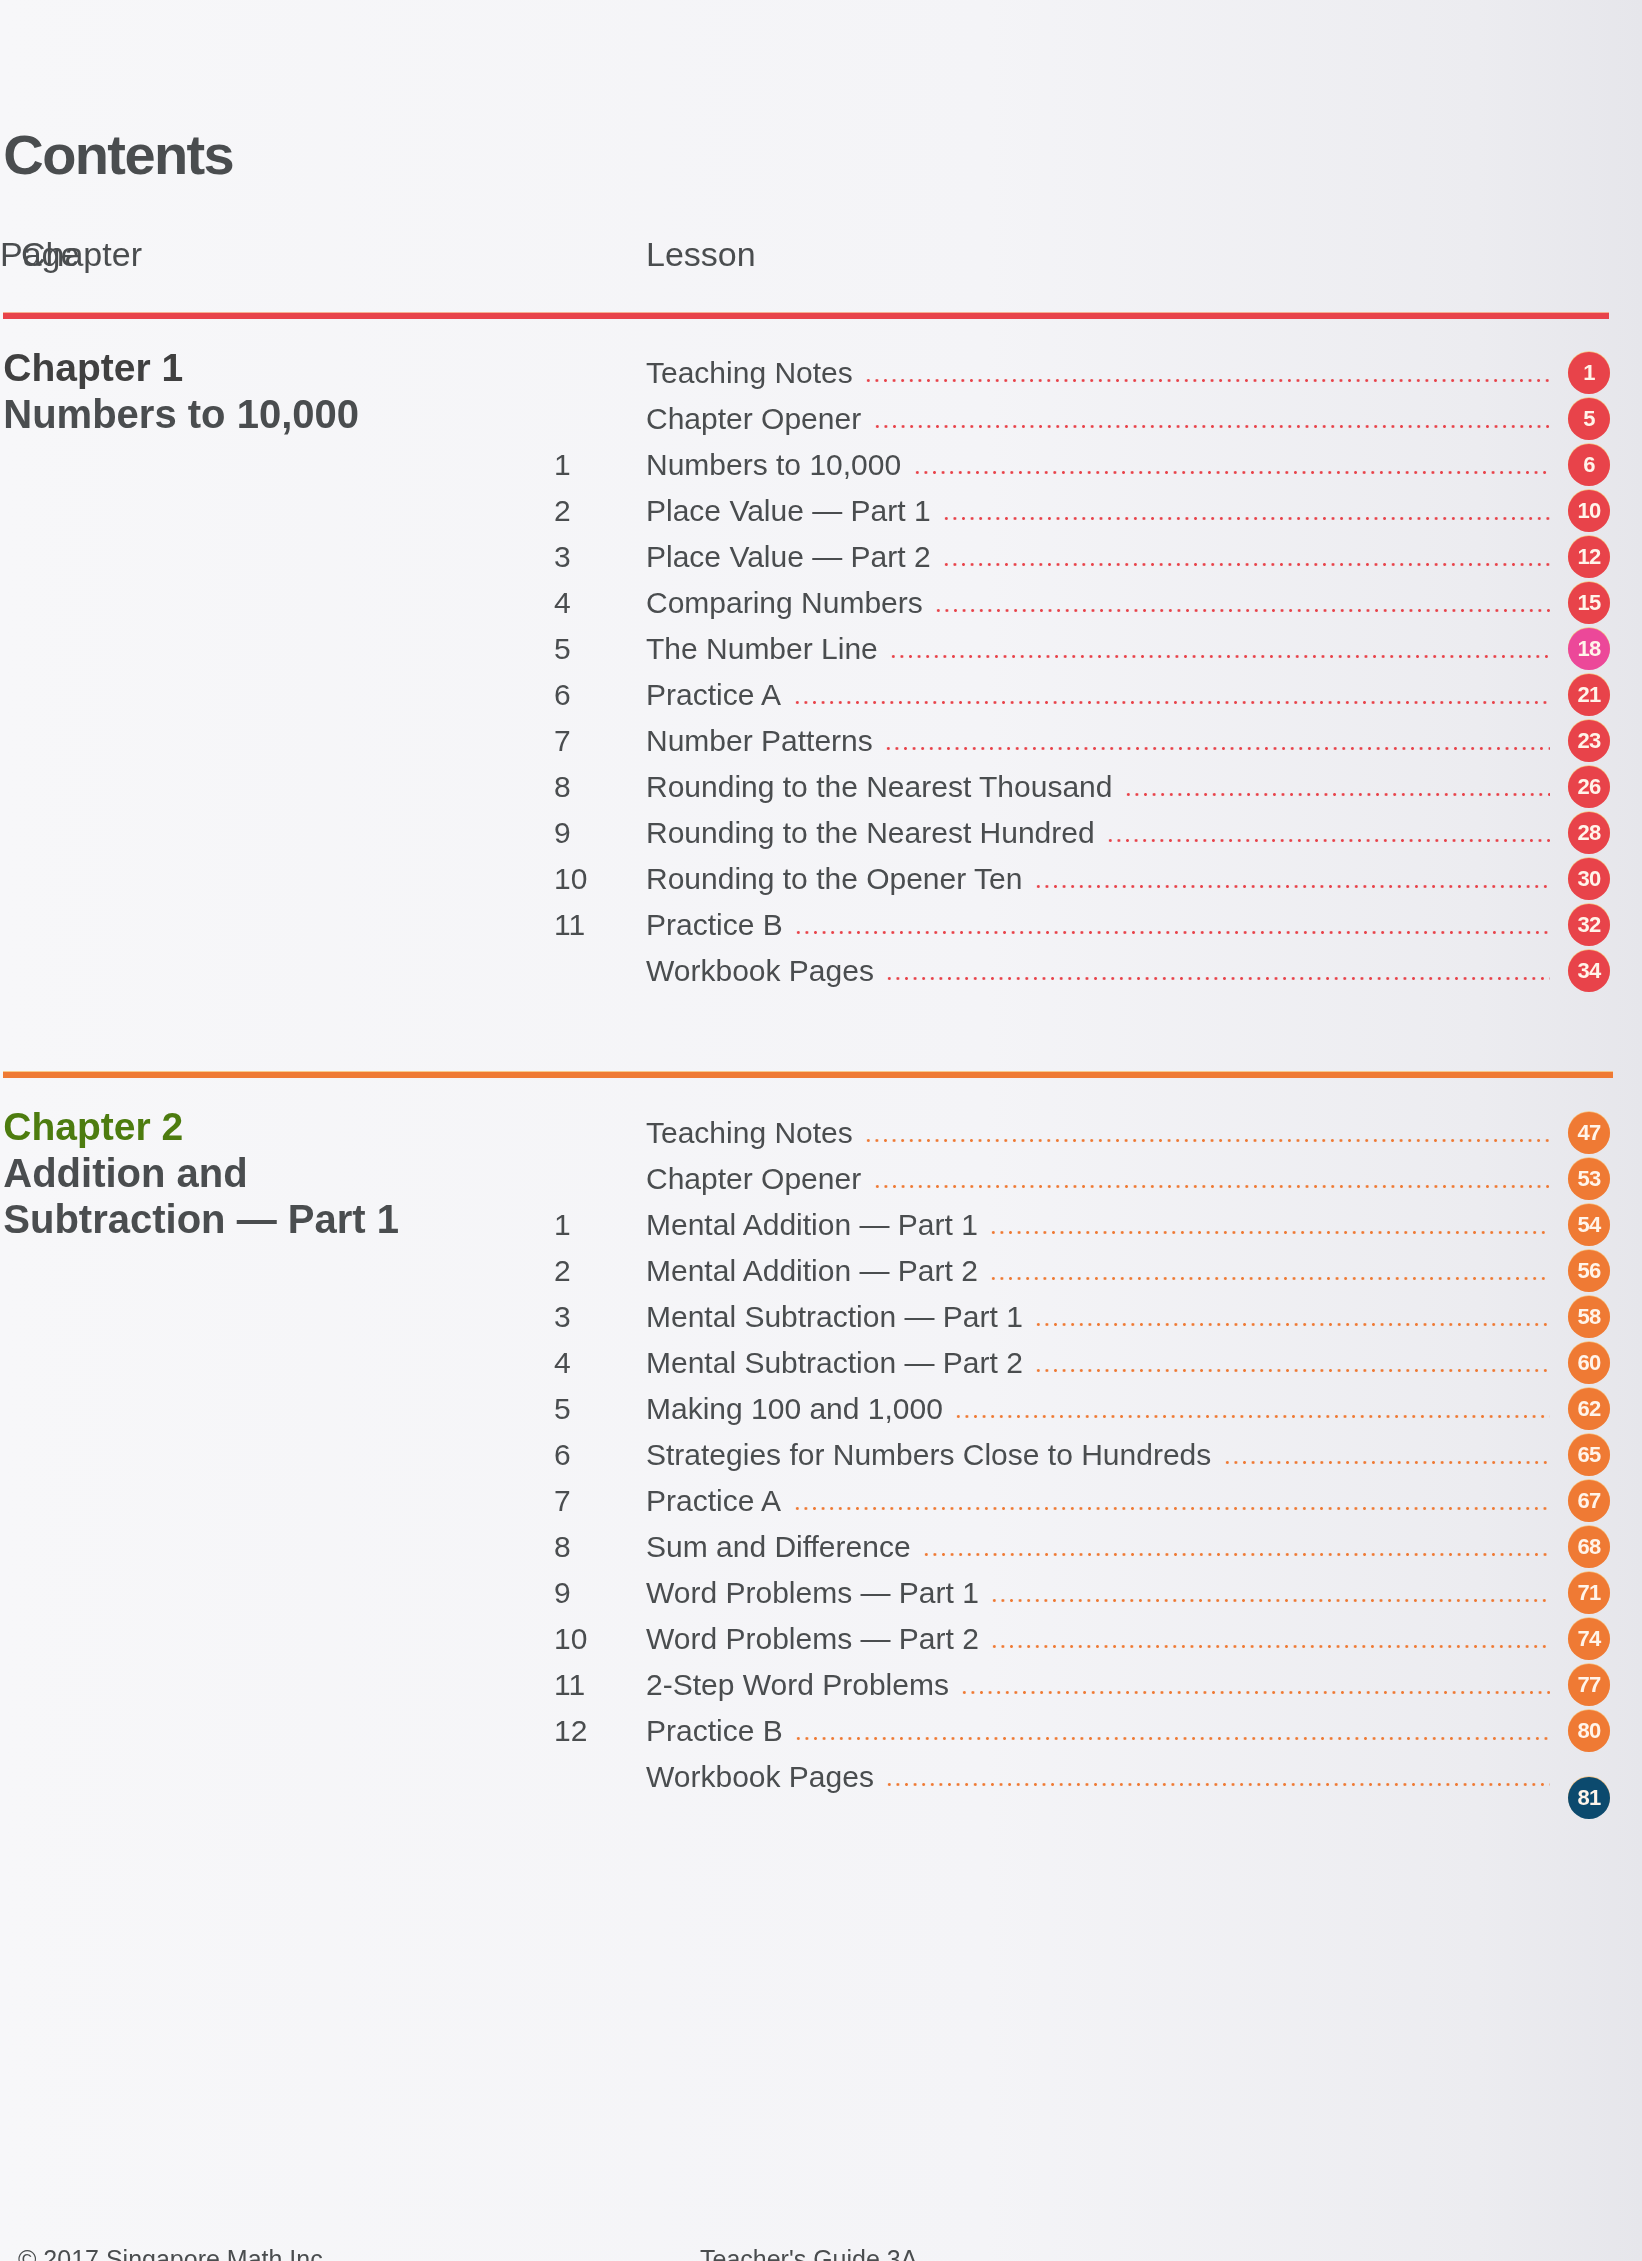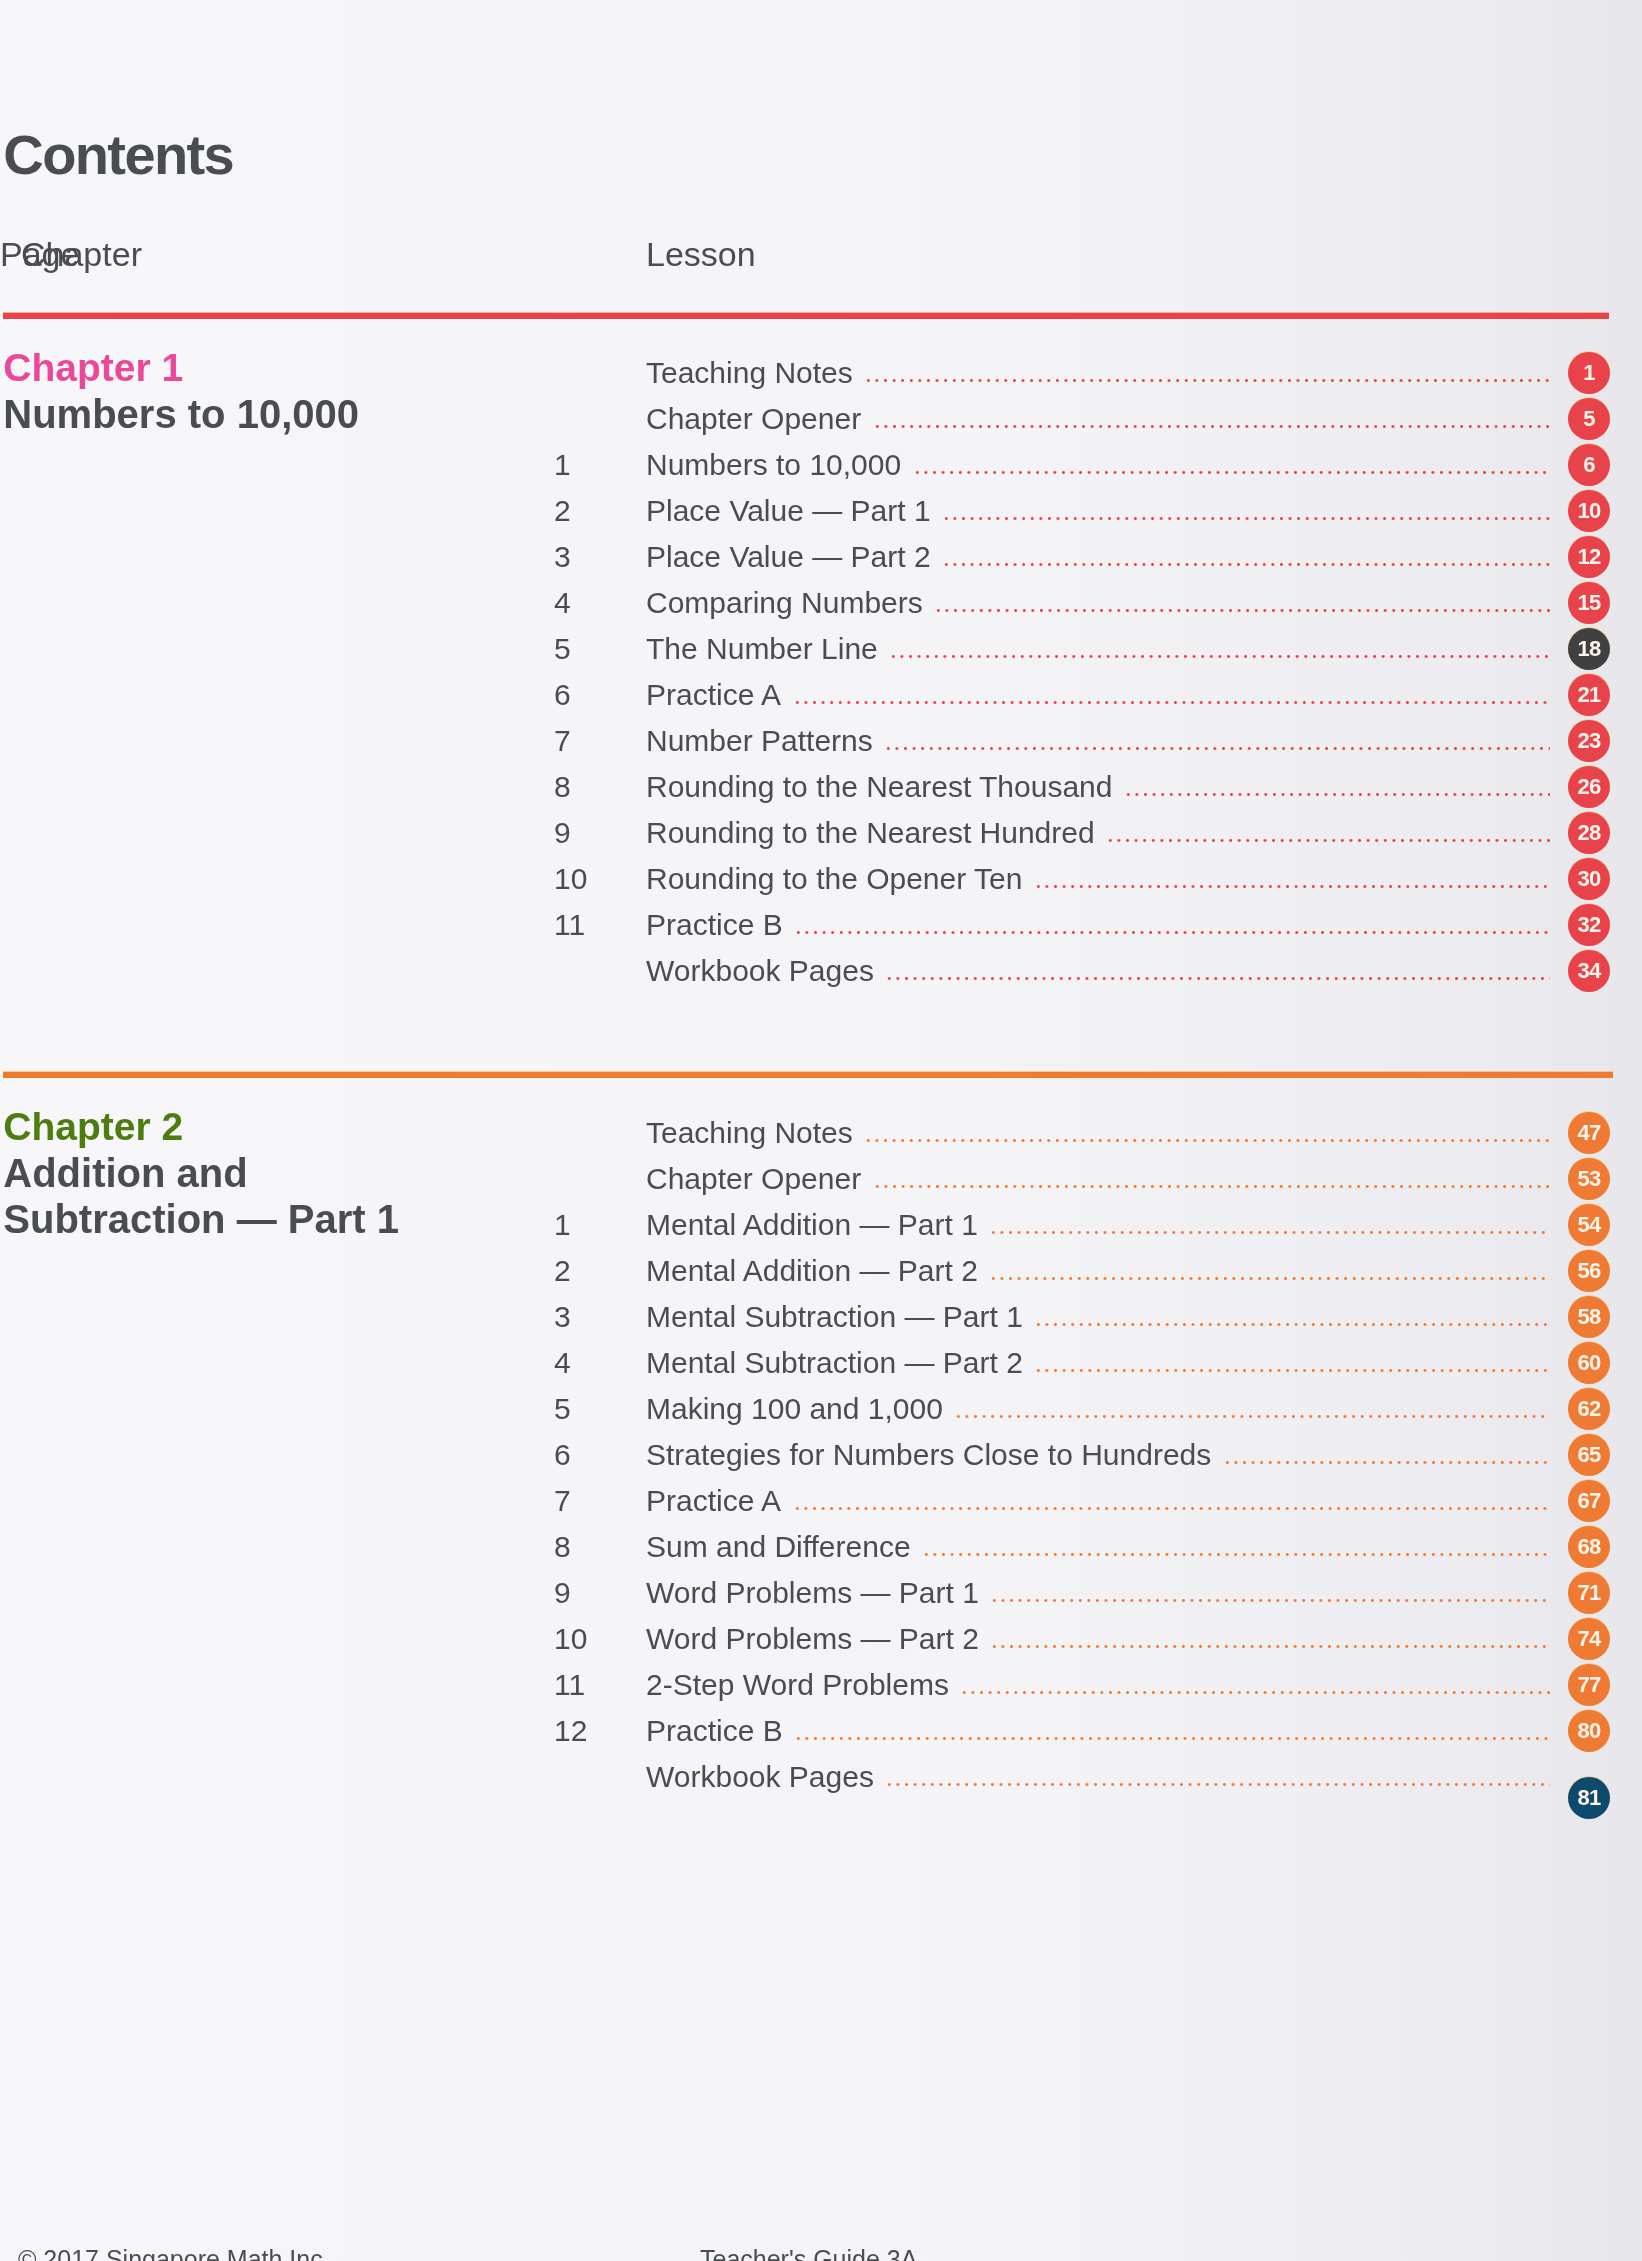--- a/index.html
+++ b/index.html
@@ -136,21 +136,21 @@
 
   <div class="title">Contents</div>
 
   <div class="col-header chapter">Chapter</div>
   <div class="col-header lesson">Lesson</div>
   <div class="col-header page">Page</div>
 
   <div class="rule red"></div>
 
   <div class="chapter-block" style="top:345px;">
-    <div class="chapter-label" style="color:#ec4899;">Chapter 1</div>
+    <div class="chapter-label" style="color:#404040;">Chapter 1</div>
     <div class="chapter-name">Numbers to 10,000</div>
   </div>
 
   <div class="lessons" id="lessons-0" style="top:350px; --dot:#e8434a;">
       <div class="lesson-row">
         <span class="lesson-num"></span>
         <span class="lesson-title">Teaching Notes</span>
         <span class="leader"></span>
         <span class="page-badge" style="background: rgb(232, 67, 74);">1</span>
       </div>
@@ -181,21 +181,21 @@
       <div class="lesson-row">
         <span class="lesson-num">4</span>
         <span class="lesson-title">Comparing Numbers</span>
         <span class="leader"></span>
         <span class="page-badge" style="background: rgb(232, 67, 74);">15</span>
       </div>
       <div class="lesson-row">
         <span class="lesson-num">5</span>
         <span class="lesson-title">The Number Line</span>
         <span class="leader"></span>
-        <span class="page-badge" style="background: #404040;">18</span>
+        <span class="page-badge" style="background: #ec4899;">18</span>
       </div>
       <div class="lesson-row">
         <span class="lesson-num">6</span>
         <span class="lesson-title">Practice A</span>
         <span class="leader"></span>
         <span class="page-badge" style="background: rgb(232, 67, 74);">21</span>
       </div>
       <div class="lesson-row">
         <span class="lesson-num">7</span>
         <span class="lesson-title">Number Patterns</span>

